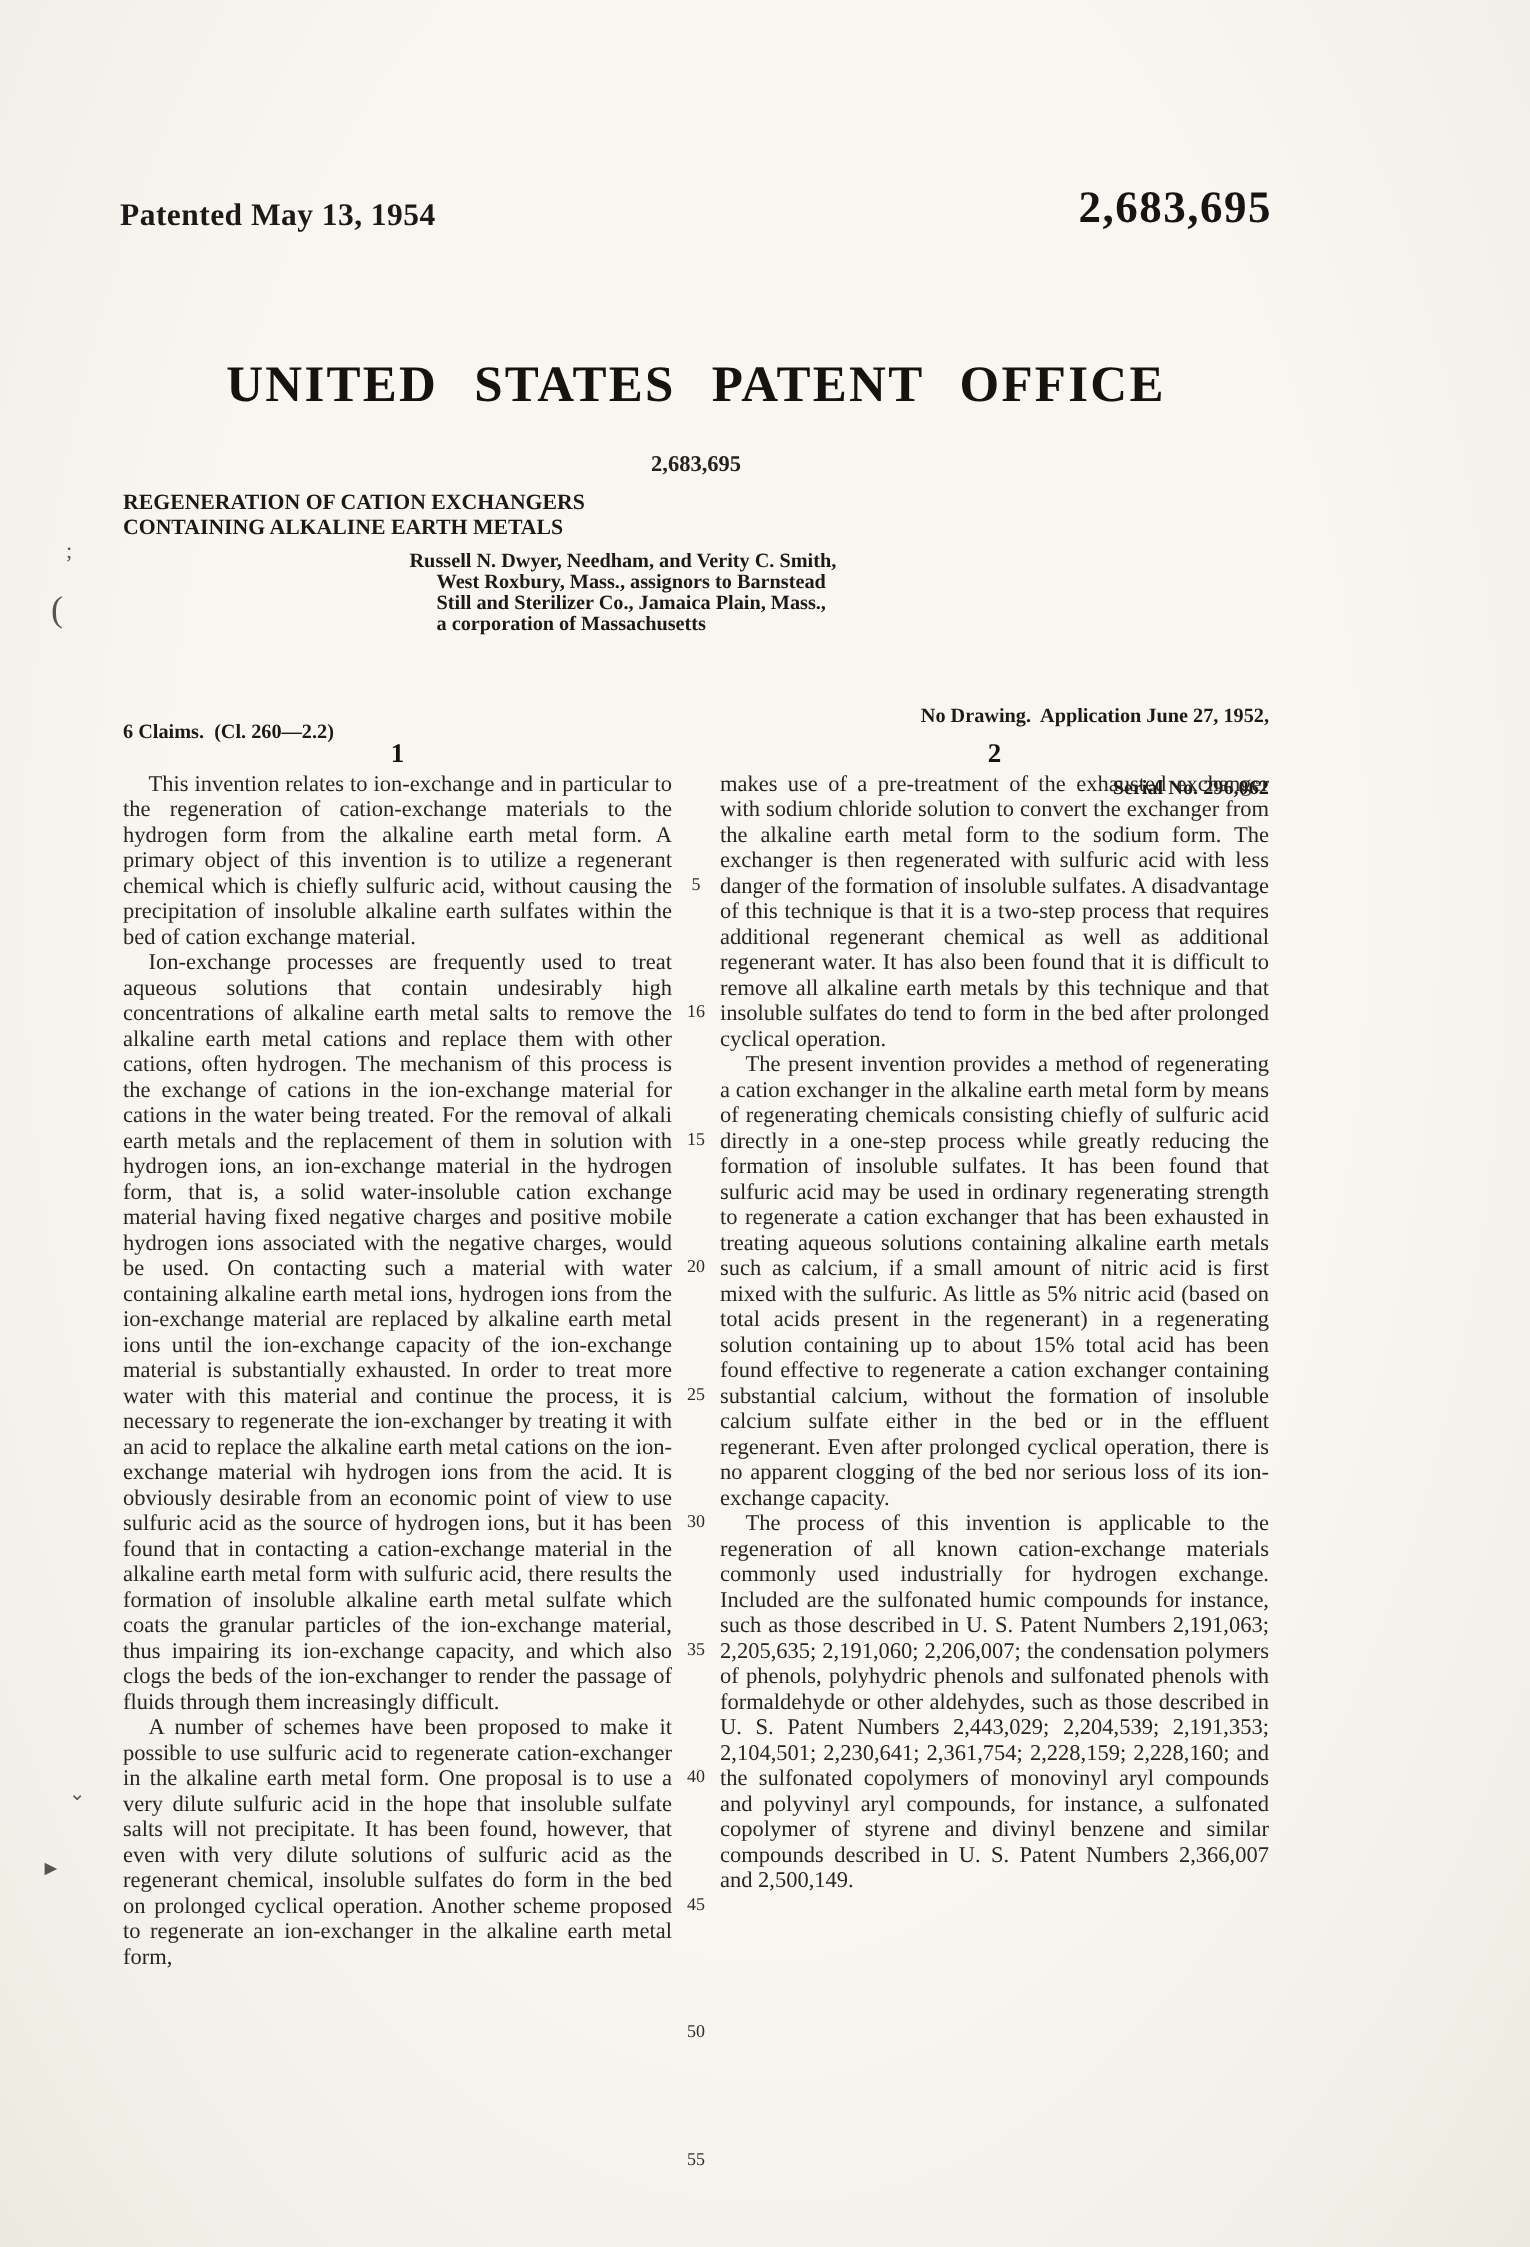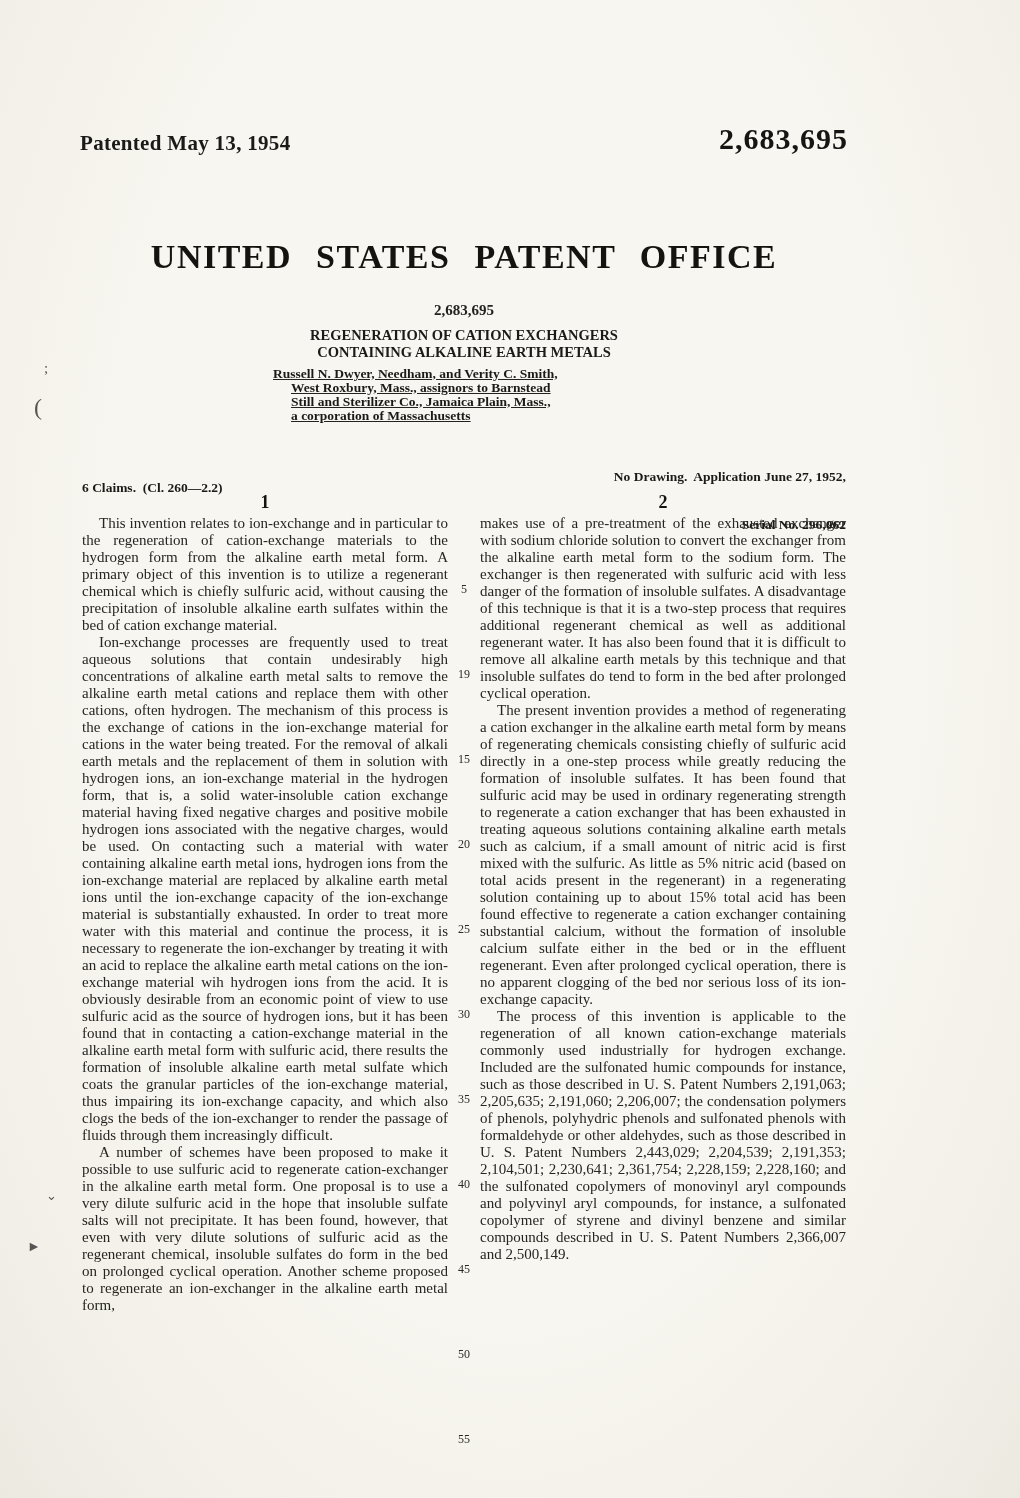--- a/index.html
+++ b/index.html
@@ -27,26 +27,26 @@
     letter-spacing:1.5px; word-spacing:14px; color:#14130f;
   }
 
   .pat-num {
     position:absolute; left:82px; top:302px; width:764px;
     text-align:center; font-size:15px; font-weight:bold;
   }
 
   .inv-title {
     position:absolute; left:82px; top:327px; width:764px;
-    text-align:center; font-size:14.5px; font-weight:bold; line-height:17px;
+    text-align:left; font-size:14.5px; font-weight:bold; line-height:17px;
     color:#1b1a18;
   }
 
   .inventors {
-    position:absolute; left:82px; top:366px; width:764px;text-decoration:underline;
+    position:absolute; left:82px; top:366px; width:764px;
   }
   .inventors .inner {
     width:382px; margin:0 auto; font-size:13.5px; font-weight:bold;
     line-height:13.5px; text-align:left; color:#1b1a18;
   }
   .inventors .inner div { line-height:13.5px; padding-top:0.5px; }
   .inventors .inner .cont { padding-left:18px; }
 
   .application {
     position:absolute; left:82px; top:437px; width:764px;
@@ -132,21 +132,21 @@
 
     <div class="col">
       <div class="col-num">1</div>
       <p class="indent">This invention relates to ion-exchange and in particular to the regeneration of cation-exchange materials to the hydrogen form from the alkaline earth metal form. A primary object of this invention is to utilize a regenerant chemical which is chiefly sulfuric acid, without causing the precipitation of insoluble alkaline earth sulfates within the bed of cation exchange material.</p>
       <p class="indent">Ion-exchange processes are frequently used to treat aqueous solutions that contain undesirably high concentrations of alkaline earth metal salts to remove the alkaline earth metal cations and replace them with other cations, often hydrogen. The mechanism of this process is the exchange of cations in the ion-exchange material for cations in the water being treated. For the removal of alkali earth metals and the replacement of them in solution with hydrogen ions, an ion-exchange material in the hydrogen form, that is, a solid water-insoluble cation exchange material having fixed negative charges and positive mobile hydrogen ions associated with the negative charges, would be used. On contacting such a material with water containing alkaline earth metal ions, hydrogen ions from the ion-exchange material are replaced by alkaline earth metal ions until the ion-exchange capacity of the ion-exchange material is substantially exhausted. In order to treat more water with this material and continue the process, it is necessary to regenerate the ion-exchanger by treating it with an acid to replace the alkaline earth metal cations on the ion-exchange material wih hydrogen ions from the acid. It is obviously desirable from an economic point of view to use sulfuric acid as the source of hydrogen ions, but it has been found that in contacting a cation-exchange material in the alkaline earth metal form with sulfuric acid, there results the formation of insoluble alkaline earth metal sulfate which coats the granular particles of the ion-exchange material, thus impairing its ion-exchange capacity, and which also clogs the beds of the ion-exchanger to render the passage of fluids through them increasingly difficult.</p>
       <p class="indent">A number of schemes have been proposed to make it possible to use sulfuric acid to regenerate cation-exchanger in the alkaline earth metal form. One proposal is to use a very dilute sulfuric acid in the hope that insoluble sulfate salts will not precipitate. It has been found, however, that even with very dilute solutions of sulfuric acid as the regenerant chemical, insoluble sulfates do form in the bed on prolonged cyclical operation. Another scheme proposed to regenerate an ion-exchanger in the alkaline earth metal form,</p>
     </div>
 
     <div class="gutter">
       <span style="top:90px">5</span>
-      <span style="top:175px">19</span>
+      <span style="top:175px">16</span>
       <span style="top:260px">15</span>
       <span style="top:345px">20</span>
       <span style="top:430px">25</span>
       <span style="top:515px">30</span>
       <span style="top:600px">35</span>
       <span style="top:685px">40</span>
       <span style="top:770px">45</span>
       <span style="top:855px">50</span>
       <span style="top:940px">55</span>
     </div>

